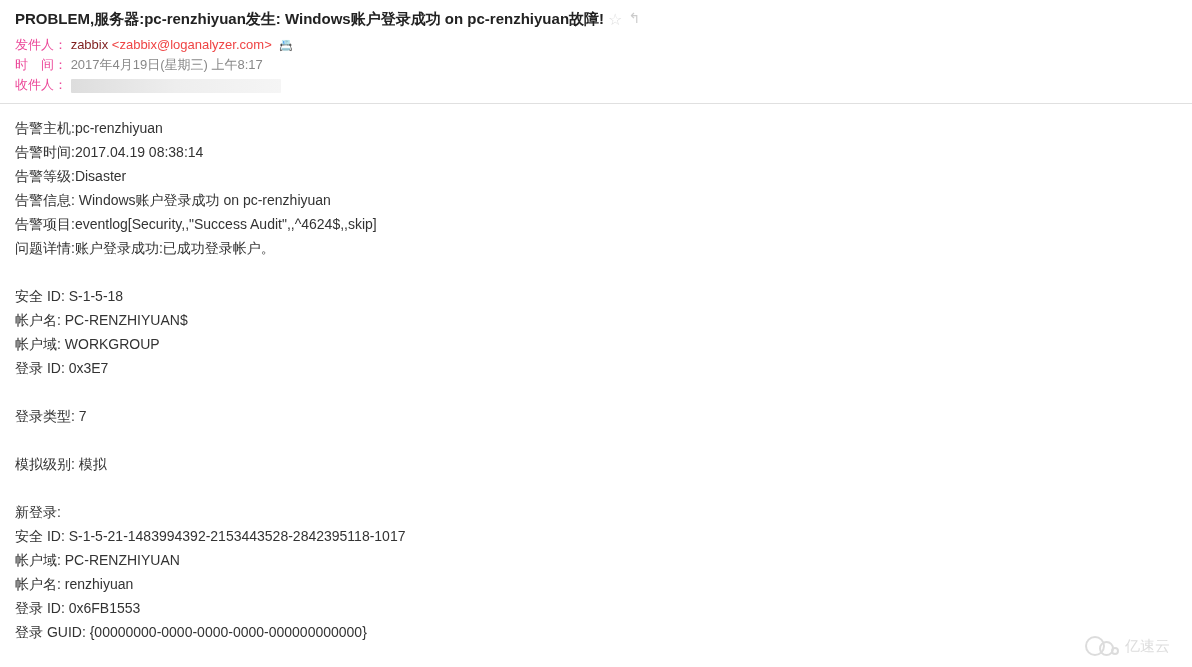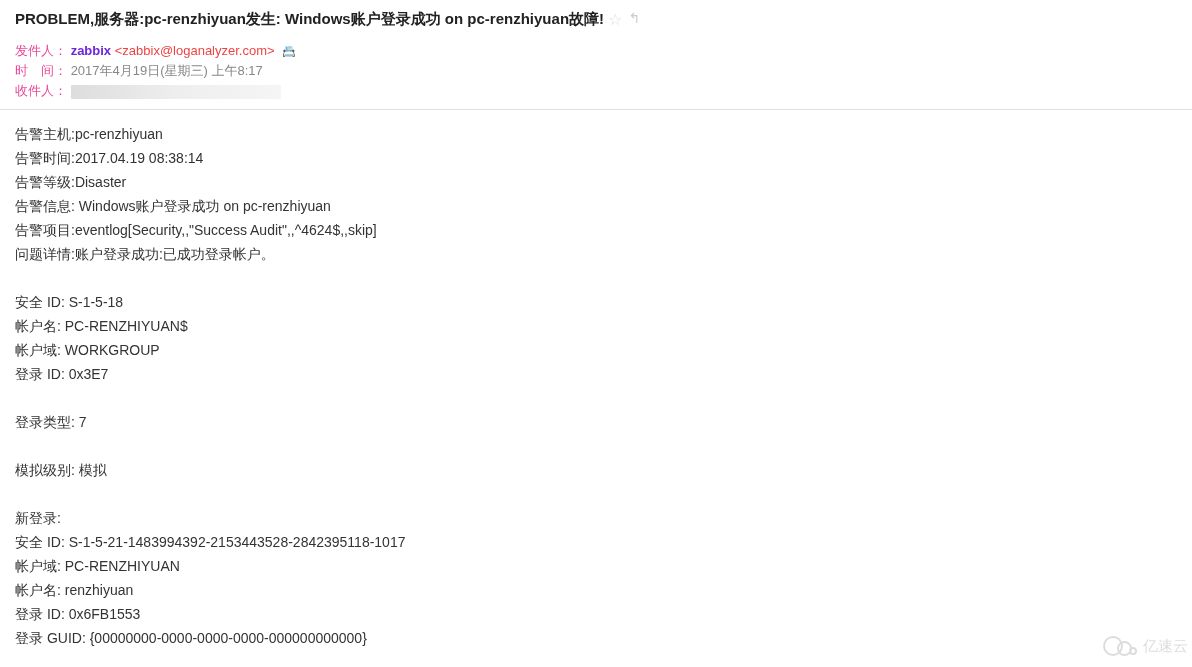--- a/index.html
+++ b/index.html
@@ -11,21 +11,21 @@
     overflow: hidden;
     position: relative;
   }
   .header {
     border-bottom: 1px solid #e0e0e0;
     padding: 10px 15px 8px 15px;
   }
   .subject-line {
     display: flex;
     align-items: flex-start;
-    margin-bottom: 12px;
+    margin-bottom: 6px;
   }
   .subject {
     font-size: 15px;
     font-weight: bold;
     color: #222;
   }
   .star-icon {
     color: #ddd;
     font-size: 16px;
     margin-left: 4px;
@@ -39,22 +39,22 @@
   }
   .meta-row {
     font-size: 13px;
     color: #888;
     line-height: 20px;
   }
   .meta-label {
     color: #ec4899;
   }
   .sender-name {
-    color: #6d28d9;
-    font-weight: bold;
+    color: #7f1d1d;
+    font-weight: normal;
   }
   .sender-email {
     color: #ef4444;
     margin-top: 16px;
   }
   .detail-icon {
     color: #8aa0c8;
     font-size: 11px;
     margin-left: 4px;
     cursor: pointer;
@@ -73,21 +73,21 @@
     font-size: 14px;
     color: #333;
     line-height: 24px;
   }
   .body-line {
     display: block;
   }
   .blank { height: 24px; }
   .watermark {
     position: absolute;
-    right: 4px;
+    right: 22px;
     bottom: 10px;
     opacity: 0.5;
     display: flex;
     align-items: center;
     gap: 6px;
   }
   .wm-icon {
     position: relative;
     width: 34px;
     height: 22px;

